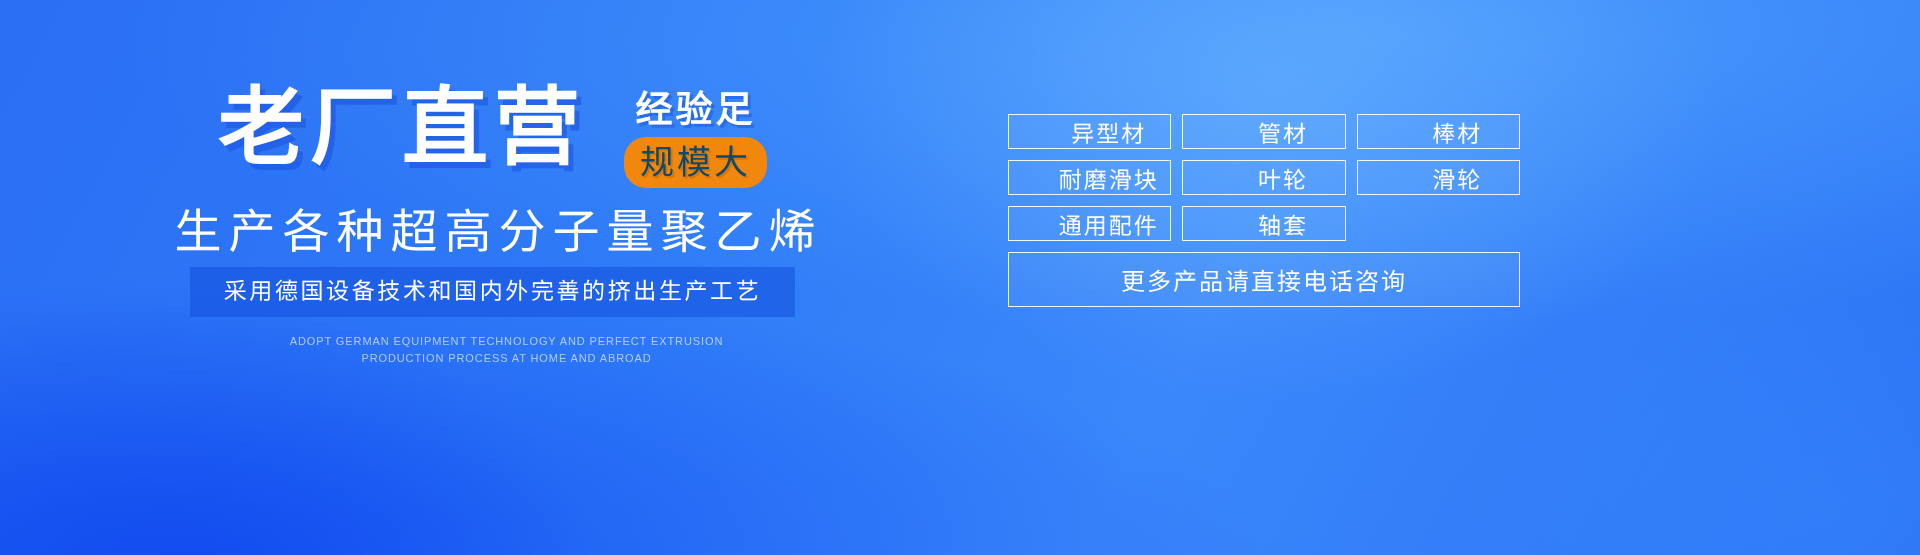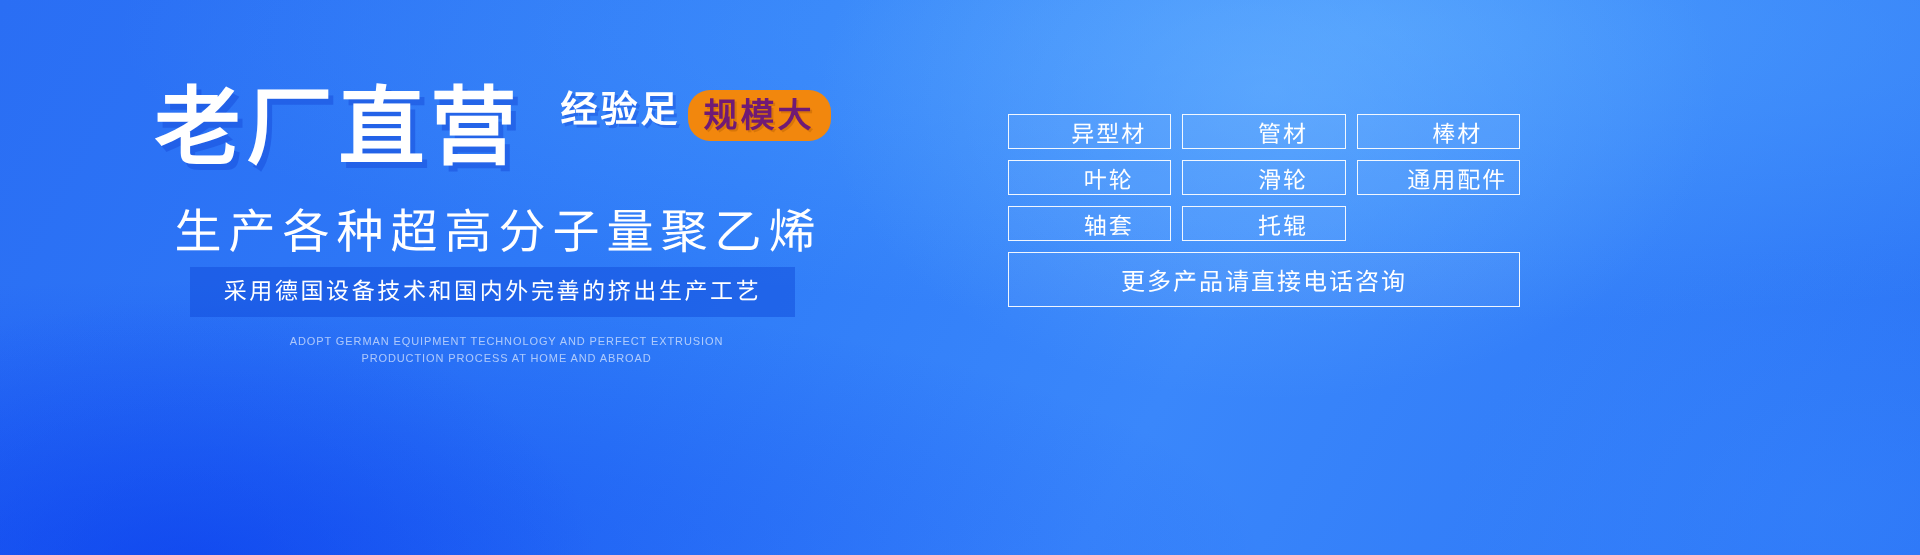--- a/index.html
+++ b/index.html
@@ -63,37 +63,37 @@
     font-size: 86px;
     font-weight: 700;
     color: #ffffff;
     letter-spacing: 6px;
     line-height: 1;
     white-space: nowrap;
     text-shadow: 5px 6px 0 rgba(25,80,220,0.55);
   }
   .headline-badges {
     display: flex;
-    flex-direction: row;
+    flex-direction: column;
     gap: 7px;
     padding-top: 6px;
   }
   .badge-plain {
     font-size: 37px;
     font-weight: 700;
     color: #ffffff;
     letter-spacing: 3px;
     line-height: 1.08;
     text-shadow: 3px 3px 0 rgba(25,80,220,0.45);
     white-space: nowrap;
   }
   .badge-accent {
     font-size: 34px;
-    font-weight: 700;
-    color: #701a75;
+    font-weight: 400;
+    color: #0c4a6e;
     letter-spacing: 3px;
     line-height: 1;
     white-space: nowrap;
     background: #f2870d;
     border-radius: 22px;
     padding: 8px 16px 9px 16px;
     text-shadow: 2px 2px 0 rgba(170,85,0,0.35);
   }
   .subline {
     margin-top: 14px;
@@ -203,22 +203,22 @@
       <div>PRODUCTION PROCESS AT HOME AND ABROAD</div>
     </div>
 
   </div>
 
   <div class="right-block">
     <div class="btn-grid">
       <div class="pbtn">异型材</div>
       <div class="pbtn">管材</div>
       <div class="pbtn">棒材</div>
+      <div class="pbtn">耐磨滑块</div>
       <div class="pbtn">叶轮</div>
       <div class="pbtn">滑轮</div>
       <div class="pbtn">通用配件</div>
       <div class="pbtn">轴套</div>
-      <div class="pbtn">托辊</div>
     </div>
     <div class="pbtn-wide">更多产品请直接电话咨询</div>
   </div>
 
 </div>
 
 </body></html>

